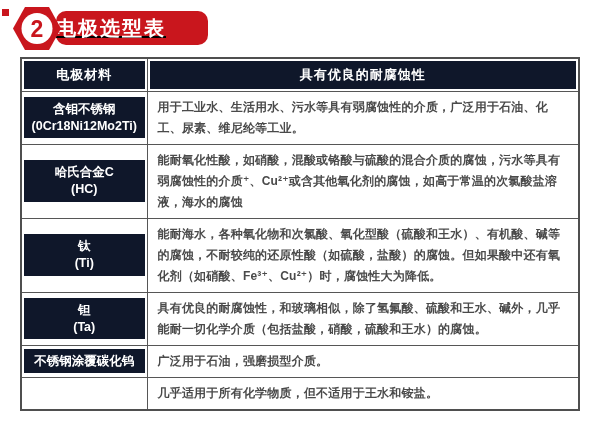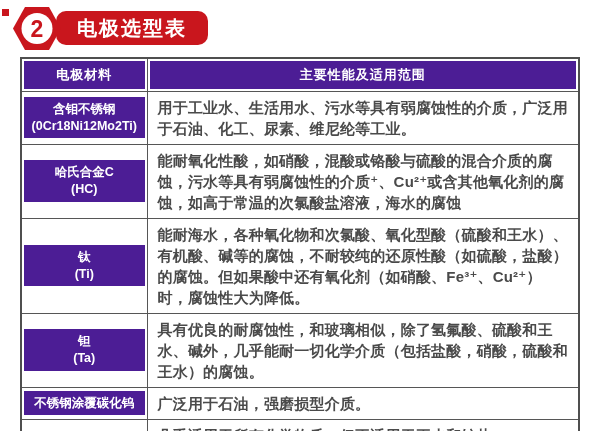--- a/index.html
+++ b/index.html
@@ -12,50 +12,50 @@
 
   
   .banner { position: absolute; left: 0; top: 0; width: 600px; height: 56px; }
   .corner-square {
     position: absolute; left: 2px; top: 9px; width: 7px; height: 7px;
     background: #c9161d;
   }
   .title-pill {
     position: absolute; left: 56px; top: 11px; width: 152px; height: 34px;
     background: #c9161d; border-radius: 10px;
-    display: flex; align-items: center; justify-content: center;
+    display: flex; align-items: center;  text-decoration: underline;
   }
   .title-pill span {
     color: #ffffff; font-size: 20px; font-weight: bold; letter-spacing: 2px;
     line-height: 1;
   }
   .hex-badge { position: absolute; left: 12px; top: 4px; width: 50px; height: 49px; }
 
   
   .sel-table {
     position: absolute; left: 20px; top: 57px; width: 560px;
     border-collapse: collapse; table-layout: fixed;
     border: 2px solid #4f4f4f;
   }
   .sel-table td, .sel-table th { border: 1px solid #565656; padding: 0; vertical-align: middle; background: #fff; }
   .col-material { width: 126px; }
 
   .gray-box {
-    background: #4c1d95; color: #ffffff; font-weight: bold;
+    background: #0f172a; color: #ffffff; font-weight: bold;
     margin: 2px; padding: 4px 2px;
     display: flex; flex-direction: column; align-items: center; justify-content: center;
     text-align: center; font-size: 12.5px; line-height: 1.35;
     height: calc(100% - 4px); min-height: 22px;
   }
   .hdr .gray-box { font-size: 13px; letter-spacing: 1px; padding: 5px 2px; }
   td { height: 100%; }
   .mat-sub:empty { display: none; }
 
   .desc {
-    color: #4a4a4a; font-weight: 600; font-size: 15px; line-height: 21px;
+    color: #4a4a4a; font-weight: 600; font-size: 12px; line-height: 21px;
     padding: 5px 8px 5px 10px; text-align: left; letter-spacing: 0.2px;
   }
 
   
   tr.hdr      { height: 31px; }
   tr.row-0    { height: 52px; margin-top: 35px; }
   tr.row-1    { height: 46px; }
   tr.row-2    { height: 66px; }
   tr.row-3    { height: 72px; }
   tr.row-4    { height: 50px; }
@@ -88,21 +88,21 @@
       </colgroup>
     <tbody>
       <tr class="hdr">
         <td>
           <div class="gray-box">
               <span>电极材料</span>
             </div>
         </td>
         <td>
           <div class="gray-box">
-              <span>主要性能及适用范围</span>
+              <span>具有优良的耐腐蚀性</span>
             </div>
         </td>
       </tr>
 
       <tr class="row-0">
         <td>
           <div class="gray-box">
             <span class="mat-name">含钼不锈钢</span>
             <span class="mat-sub">(0Cr18Ni12Mo2Ti)</span>
           </div>

